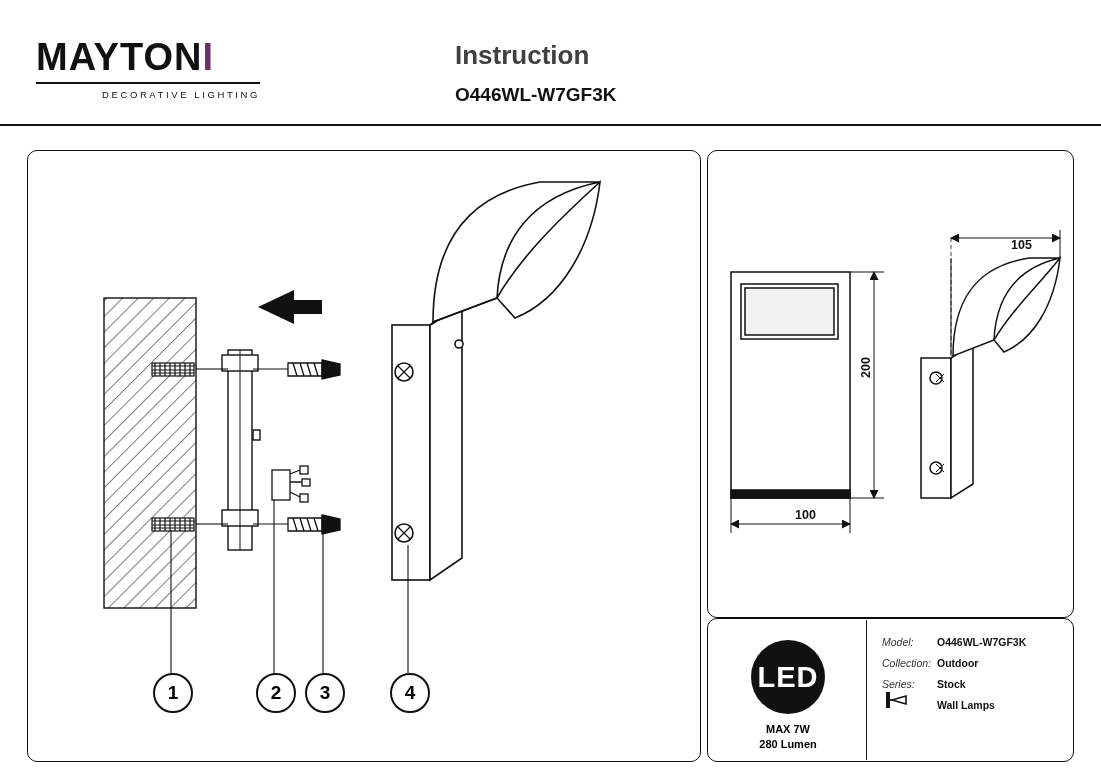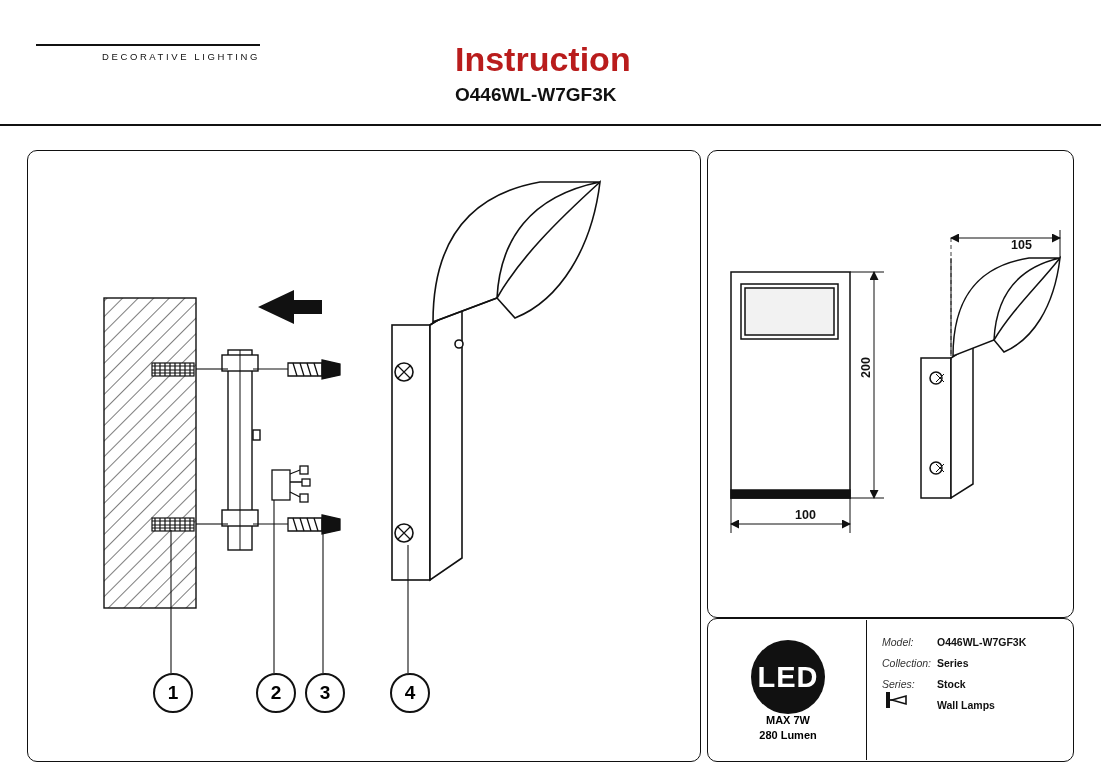--- a/index.html
+++ b/index.html
@@ -6,37 +6,37 @@
   body{width:1101px;height:783px;font-family:"Liberation Sans",sans-serif;color:#000;position:relative;overflow:hidden;}
   .page{position:absolute;inset:0;}
 
   
   .brand{position:absolute;left:36px;top:38px;width:230px;}
   .brand-name{font-size:38px;font-weight:700;letter-spacing:1px;line-height:1;color:#111;}
   .brand-name .dot{color:#6d2f6a;}
   .brand-rule{margin-top:6px;height:2px;background:#111;width:224px;}
   .brand-sub{margin-top:5px;font-size:9.5px;letter-spacing:2.6px;text-align:right;color:#111;width:224px;}
 
-  .title{position:absolute;left:455px;top:40px;font-size:34px;font-weight:700;color:#b91c1c;}
+  .title{position:absolute;left:455px;top:40px;font-size:26px;font-weight:700;color:#404040;}
   .model-head{position:absolute;left:455px;top:84px;font-size:19px;font-weight:700;color:#111;}
 
   .header-rule{position:absolute;left:0;top:124px;width:1101px;height:1.6px;background:#111;}
 
   
   .frame{position:absolute;border:1.6px solid #111;border-radius:10px;box-sizing:border-box;}
   #left-frame{left:27px;top:150px;width:674px;height:612px;}
   #right-top-frame{left:707px;top:150px;width:367px;height:468px;}
   #right-bot-frame{left:707px;top:618px;width:367px;height:144px;}
   .divider-v{position:absolute;left:866px;top:620px;width:1.4px;height:140px;background:#111;}
 
   
   .led-block{position:absolute;left:723px;top:640px;width:130px;text-align:center;}
   .led-circle{width:74px;height:74px;border-radius:50%;background:#111;margin:0 auto;position:relative;}
   .led-circle span{position:absolute;left:0;right:0;top:50%;transform:translateY(-50%);color:#fff;font-size:29px;font-weight:700;letter-spacing:1px;}
-  .led-max{font-size:11px;font-weight:700;}
+  .led-max{margin-top:9px;font-size:11px;font-weight:700;}
   .led-lumen{margin-top:3px;font-size:11px;font-weight:700;}
 
   
   .specs{position:absolute;left:882px;top:636px;width:185px;font-size:10.5px;}
   .spec-row{display:flex;margin-bottom:9px;}
   .spec-key{width:55px;color:#333;font-style:italic;}
   .spec-val{font-weight:700;color:#111;}
   .lamp-icon{position:absolute;left:884px;top:688px;width:26px;height:26px;}
 
   
@@ -55,20 +55,21 @@
 
   svg{display:block;}
   .ov{position:absolute;left:0;top:0;}
 </style>
 </head>
 <body>
 
 <div class="page">
 
   <div class="brand">
+    <div class="brand-name"><span>MAYTON</span><span class="dot">I</span></div>
     <div class="brand-rule"></div>
     <div class="brand-sub">DECORATIVE LIGHTING</div>
   </div>
 
   <div class="title">Instruction</div>
   <div class="model-head">O446WL-W7GF3K</div>
   <div class="header-rule"></div>
 
   <div class="frame" id="left-frame"></div>
   <div class="frame" id="right-top-frame"></div>
@@ -220,21 +221,21 @@
     <div class="led-lumen">280 Lumen</div>
   </div>
 
   <div class="specs">
     <div class="spec-row">
       <div class="spec-key">Model:</div>
       <div class="spec-val">O446WL-W7GF3K</div>
     </div>
     <div class="spec-row">
       <div class="spec-key">Collection:</div>
-      <div class="spec-val">Series</div>
+      <div class="spec-val">Outdoor</div>
     </div>
     <div class="spec-row">
       <div class="spec-key">Series:</div>
       <div class="spec-val">Stock</div>
     </div>
     <div class="spec-row">
       <div class="spec-key"></div>
       <div class="spec-val">Wall Lamps</div>
     </div>
   </div>

